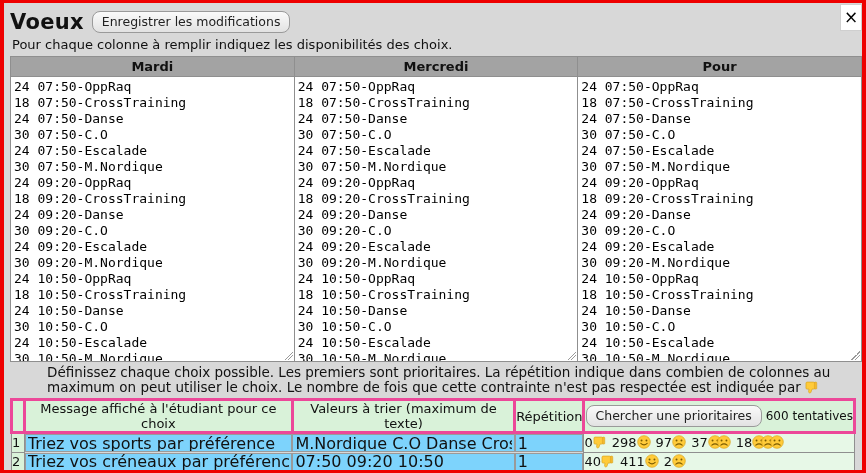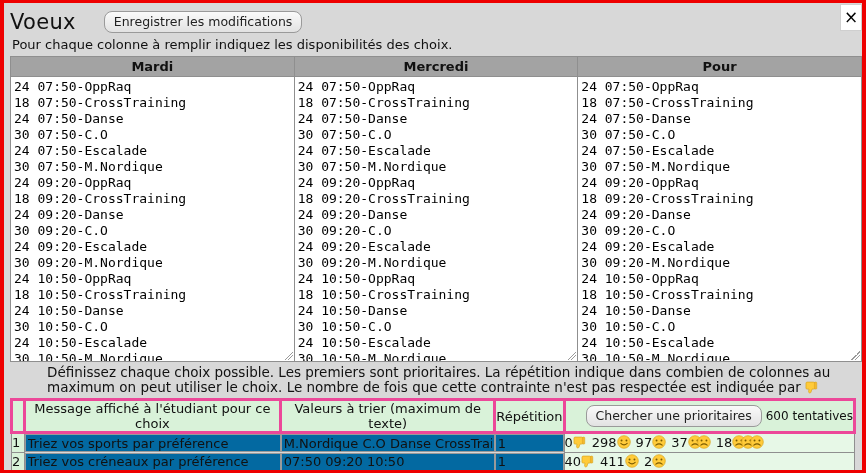--- a/index.html
+++ b/index.html
@@ -16,33 +16,32 @@
   }
   
   .titlebar {
     display: flex;
     align-items: center;
     gap: 8px;
     padding: 7px 8px 0 6px;
   }
   .title {
     font-size: 21px;
-    font-weight: normal;
+    font-weight: bold;
     letter-spacing: 0.3px;
   }
   button.ui-btn {
     font-family: "DejaVu Sans", sans-serif;
     font-size: 12.5px;
     color: #222;
     background: linear-gradient(#fafafa, #e2e2e2);
     border: 1px solid #9a9a9a;
     border-radius: 8px;
     padding: 2px 9px 3px 9px;
     cursor: pointer;
-    margin-left: 20px;
   }
   .close-btn {
     position: absolute;
     top: 1px;
     right: 0;
     width: 22px;
     height: 27px;
     background: #ffffff;
     border: 1px solid #cfcfcf;
     font-size: 17px;
@@ -126,23 +125,23 @@
   td.rownum { background: #d9f2d9; border: 1px solid #8f8f8f; text-align: left; padding-left: 2px; font-size: 12.5px; }
   td.result-cell { background: #e7f8e7; border: 1px solid #8f8f8f; padding-left: 3px; white-space: nowrap; overflow: hidden; }
   th.result-head { background: #e7f8e7; text-align: left; padding: 1px 2px; white-space: nowrap; font-size: 14px; }
   th.result-head .attempts { font-size: 12px; margin-left: 4px; }
   td.input-cell { padding: 1px 2px 1px 0; background: #d8d8d8; border: none; }
   input.cellinput {
     width: 100%;
     height: 18px;
     border: 1px solid #9a9a9a;
     font-family: "DejaVu Sans", sans-serif;
-    font-size: 13px;
+    font-size: 16px;
     padding: 8px 2px;
-    background: #0369a1;
+    background: #7dd3fc;
     color: #111;
   }
   .col-num { width: 13px; }
   .col-msg { width: 280px; }
   .col-val { width: 231px; }
   .col-rep { width: 64px; }
   .col-res { width: 260px; }
   
   .em {
     display: inline-block;

